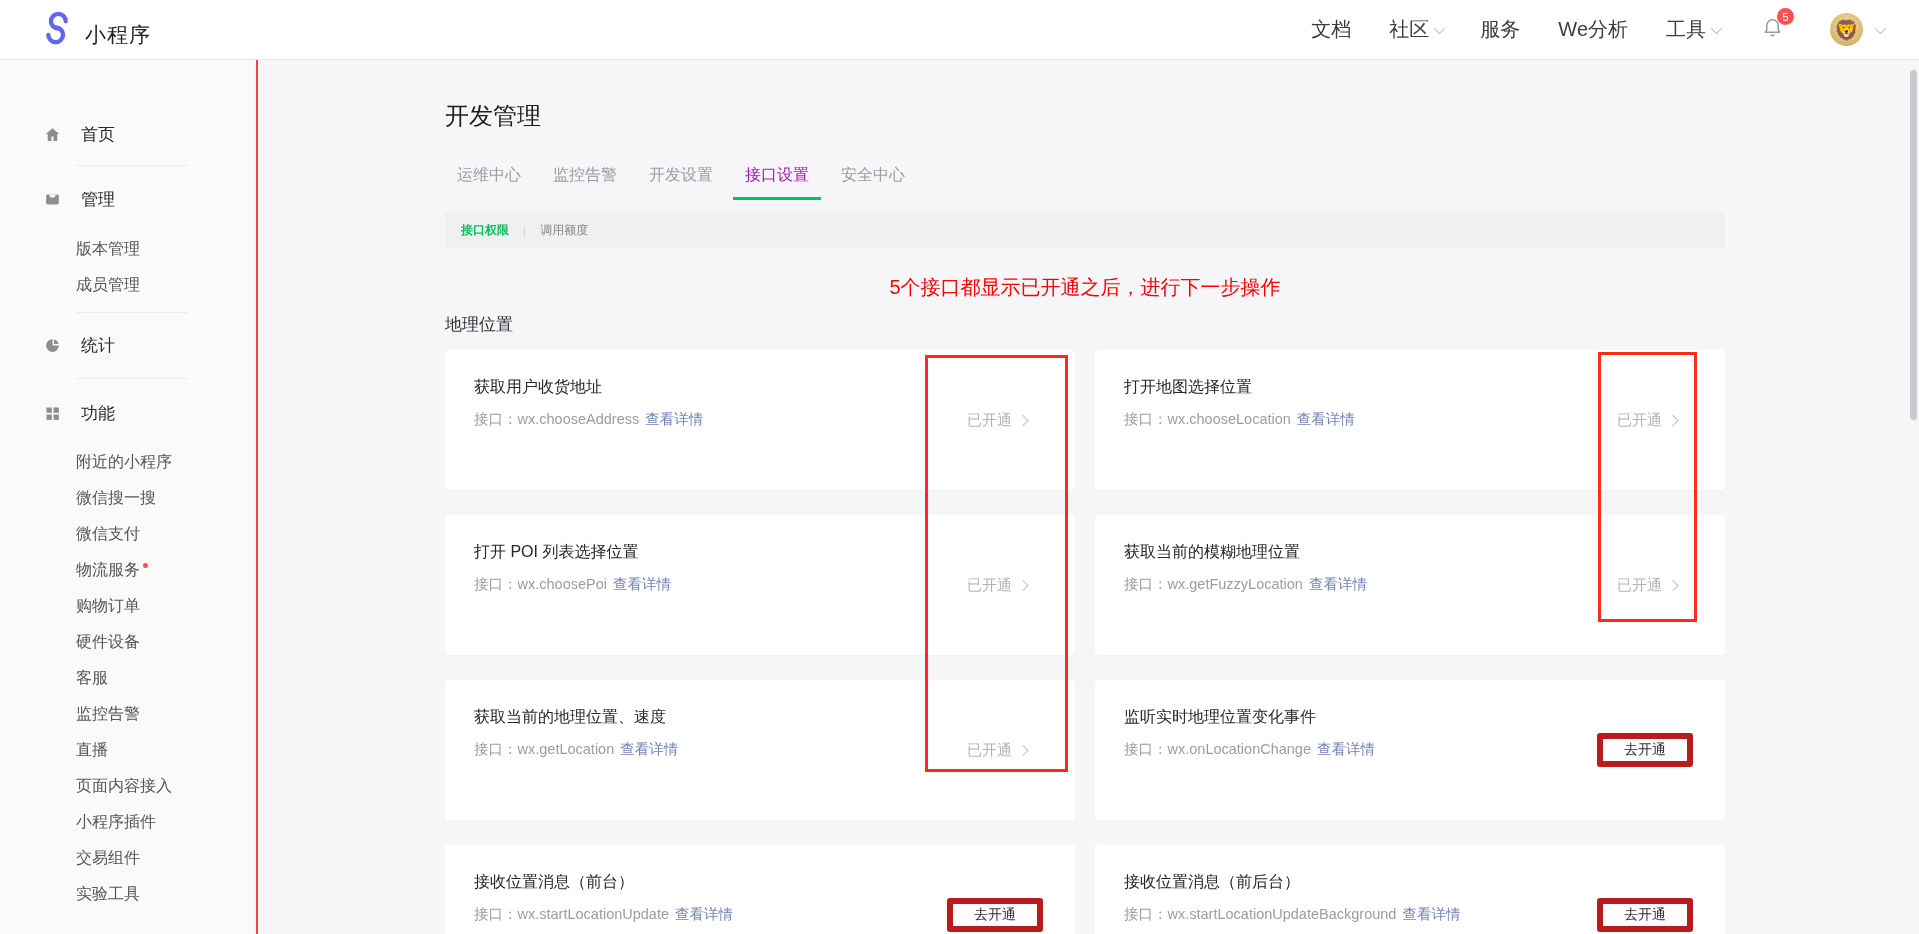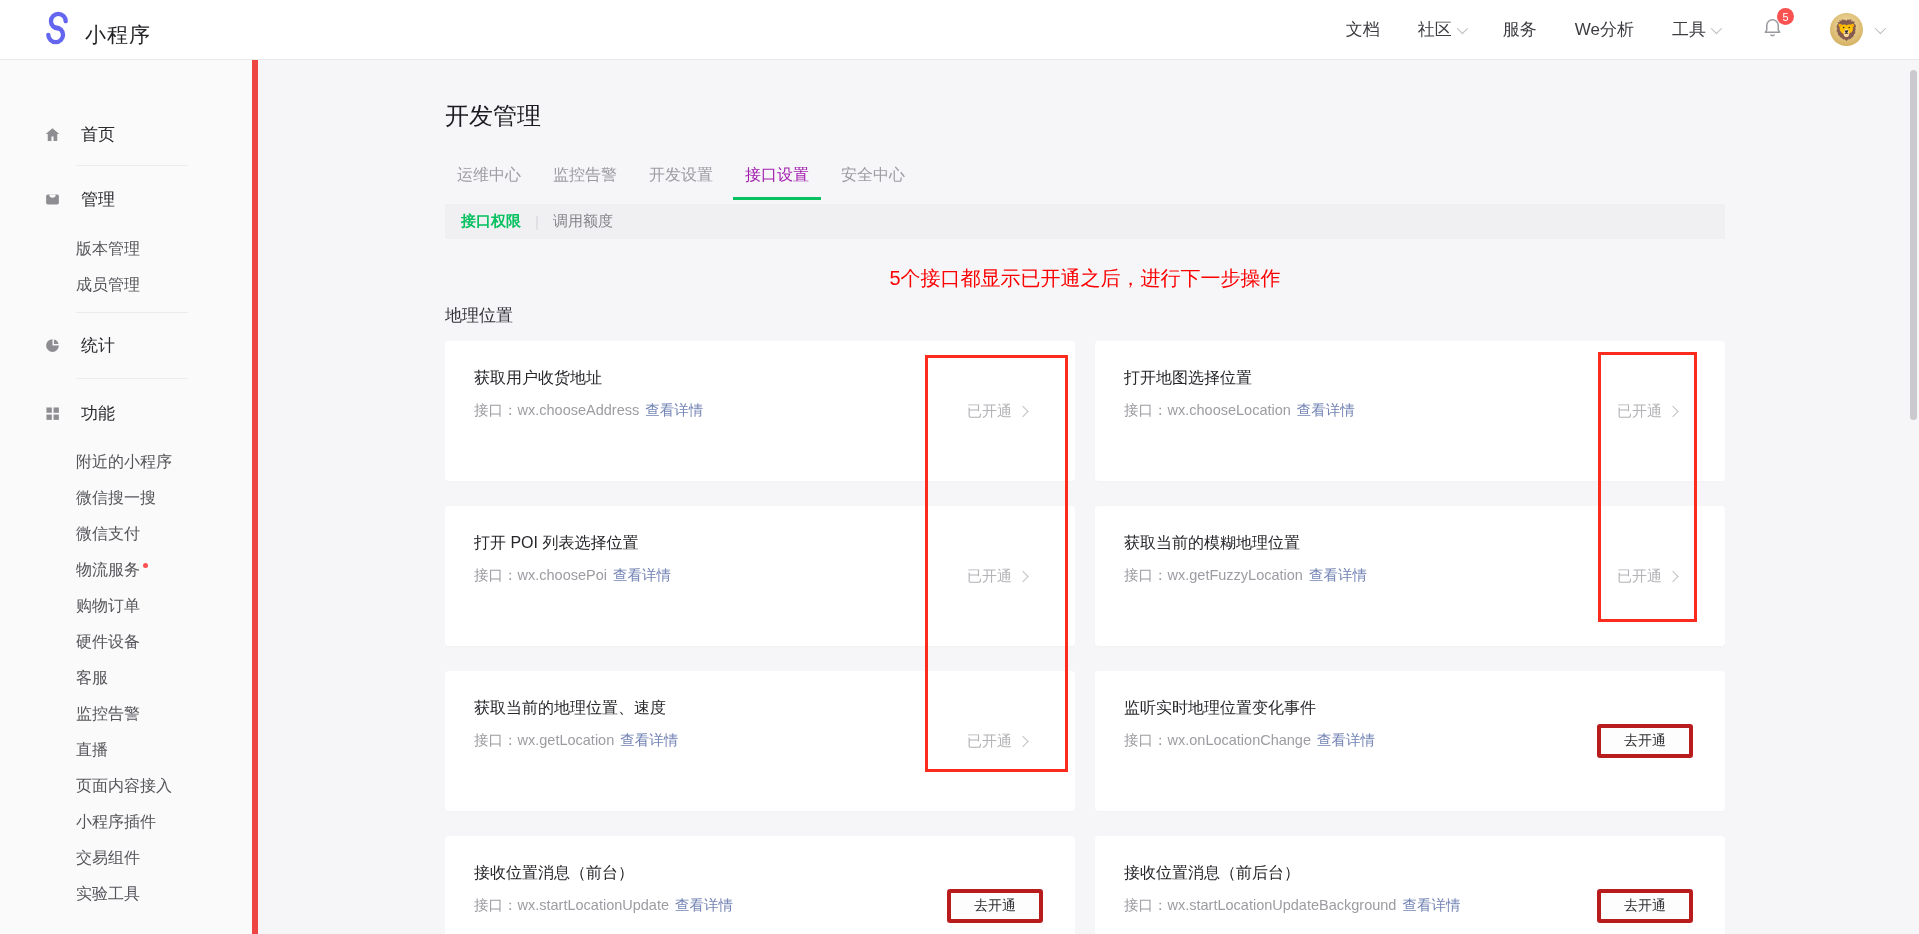--- a/index.html
+++ b/index.html
@@ -7,34 +7,34 @@
     font-family:"Liberation Sans","DejaVu Sans",sans-serif;
     background:#f6f6f8; color:#2a2a2e; }
 
   
   .navbar { position:absolute; left:0; top:0; width:1919px; height:60px;
     background:#fff; border-bottom:1px solid #e9e9ec; display:flex;
     align-items:center; justify-content:space-between; padding:0 36px 0 40px; z-index:30;}
   .brand { display:flex; align-items:flex-end; gap:11px; }
   .brand-text { font-size:21px; color:#232327; letter-spacing:1px; }
   .nav-right { display:flex; align-items:center; gap:38px; }
-  .nav-link { font-size:17px; color:#3c3c42; cursor:pointer; display:flex; align-items:center; gap:5px;}
+  .nav-link { font-size:20px; color:#3c3c42; cursor:pointer; display:flex; align-items:center; gap:5px;}
   .chev-down { width:8px; height:8px; border-right:1.5px solid #b9b9bf; border-bottom:1.5px solid #b9b9bf;
     transform:rotate(45deg) translateY(-2px); display:inline-block; }
   .bell-wrap { position:relative; margin-left:4px; cursor:pointer; }
   .badge { position:absolute; top:-8px; right:-10px; min-width:17px; height:17px; border-radius:9px;
     background:var(--badge,#fa5151); color:#fff; font-size:11px; display:flex; align-items:center;
     justify-content:center; padding:0 4px; }
   .avatar-wrap { display:flex; align-items:center; gap:12px; margin-left:8px; cursor:pointer;}
   .avatar { width:33px; height:33px; border-radius:50%; background:radial-gradient(circle at 50% 40%,#f7e2ae,#caa24b);
     display:flex; align-items:center; justify-content:center; font-size:20px; overflow:hidden;}
 
   
   .sidebar { position:absolute; left:0; top:60px; width:258px; height:874px;
-    background:#fafafb; border-right:6px solid #ef4444; padding-top:60px; overflow:hidden; z-index:10;}
+    background:#fafafb; border-right:2px solid #ef4444; padding-top:60px; overflow:hidden; z-index:10;}
   .side-item { display:flex; align-items:center; gap:20px; padding-left:44px; height:28px;
     font-size:17px; color:#2a2a2e; cursor:pointer; }
   .side-item .icon { width:17px; height:17px; flex:0 0 17px; }
   .side-divider { border-top:1px solid #ececf0; margin-left:76px; width:112px; }
   .side-sub { padding-left:76px; height:36px; display:flex; align-items:center; font-size:16px;
     color:#55555a; cursor:pointer; position:relative; }
   .red-dot { width:5px; height:5px; border-radius:50%; background:var(--badge,#fa5151);
     display:inline-block; margin:-10px 0 0 3px; }
 
   
@@ -42,22 +42,22 @@
     padding:40px 0 0 186px; overflow:hidden; }
   .content { width:1280px; position:relative; }
   .page-title { font-size:24px; font-weight:500; color:#1b1b1f; line-height:32px; }
 
   .tabs { display:flex; gap:8px; margin-top:33px; }
   .tab { font-size:16px; color:#9b9ba1; padding:0 12px 14px 12px; cursor:pointer; position:relative; }
   .tab.active { color:#a21caf; }
   .tab.active::after { content:""; position:absolute; left:0; right:0; bottom:0; height:3px;
     background:var(--green,#07c160); }
 
-  .subtabs { margin-top:4px; height:35px; background:#f0f0f3; display:flex; align-items:center;
-    padding-left:16px; font-size:15px; }
+  .subtabs { margin-top:13px; height:35px; background:#f0f0f3; display:flex; align-items:center;
+    padding-left:16px; font-size:12px; }
   .subtab { cursor:pointer; color:#86868a; }
   .subtab.active { color:var(--green,#07c160); font-weight:700; }
   .subtab-sep { color:#d8d8dc; margin:0 14px; }
 
   .annotation-text { margin-top:26px; text-align:center; font-size:20px; line-height:26px;
     color:var(--red,#fb0000); }
 
   .section-title { margin-top:14px; font-size:17px; color:#323237; line-height:22px; }
 
   .cards { margin-top:14px; display:grid; grid-template-columns:630px 630px; column-gap:20px;
@@ -65,21 +65,21 @@
   .card { background:#fff; border-radius:4px; height:140px; position:relative;
     padding:26px 0 0 29px; box-shadow:0 1px 2px rgba(0,0,0,0.02); }
   .card-title { font-size:16px; color:#27272b; line-height:21px; }
   .card-api { margin-top:13px; font-size:14.5px; color:#9c9ca2; }
   .view-link { color:var(--link,#7484b5); margin-left:6px; cursor:pointer; }
   .status-opened { position:absolute; right:48px; top:50%; transform:translateY(-50%);
     font-size:15px; color:#b4b4b8; display:flex; align-items:center; gap:7px; cursor:pointer; }
   .chev-right { width:8px; height:8px; border-right:1.5px solid #c2c2c6; border-top:1.5px solid #c2c2c6;
     transform:rotate(45deg); display:inline-block; }
   .activate-btn { position:absolute; right:32px; top:50%; transform:translateY(-50%);
-    width:96px; height:34px; border:4px solid #b91c1c; background:#fdfdfd; border-radius:3px;
+    width:96px; height:34px; border:6px solid #b91c1c; background:#fdfdfd; border-radius:3px;
     font-size:14px; color:#303034; display:flex; align-items:center; justify-content:center;
     cursor:pointer; }
 
   
   .red-box { position:absolute; border:3px solid var(--redbox,#fb2b1d); z-index:20; pointer-events:none; }
   .red-box.left  { left:666px; top:295px; width:143px; height:417px; }
   .red-box.right { left:1339px; top:292px; width:99px;  height:270px; }
 
   
   .scrollbar-thumb { position:absolute; right:2px; top:70px; width:7px; height:350px;

